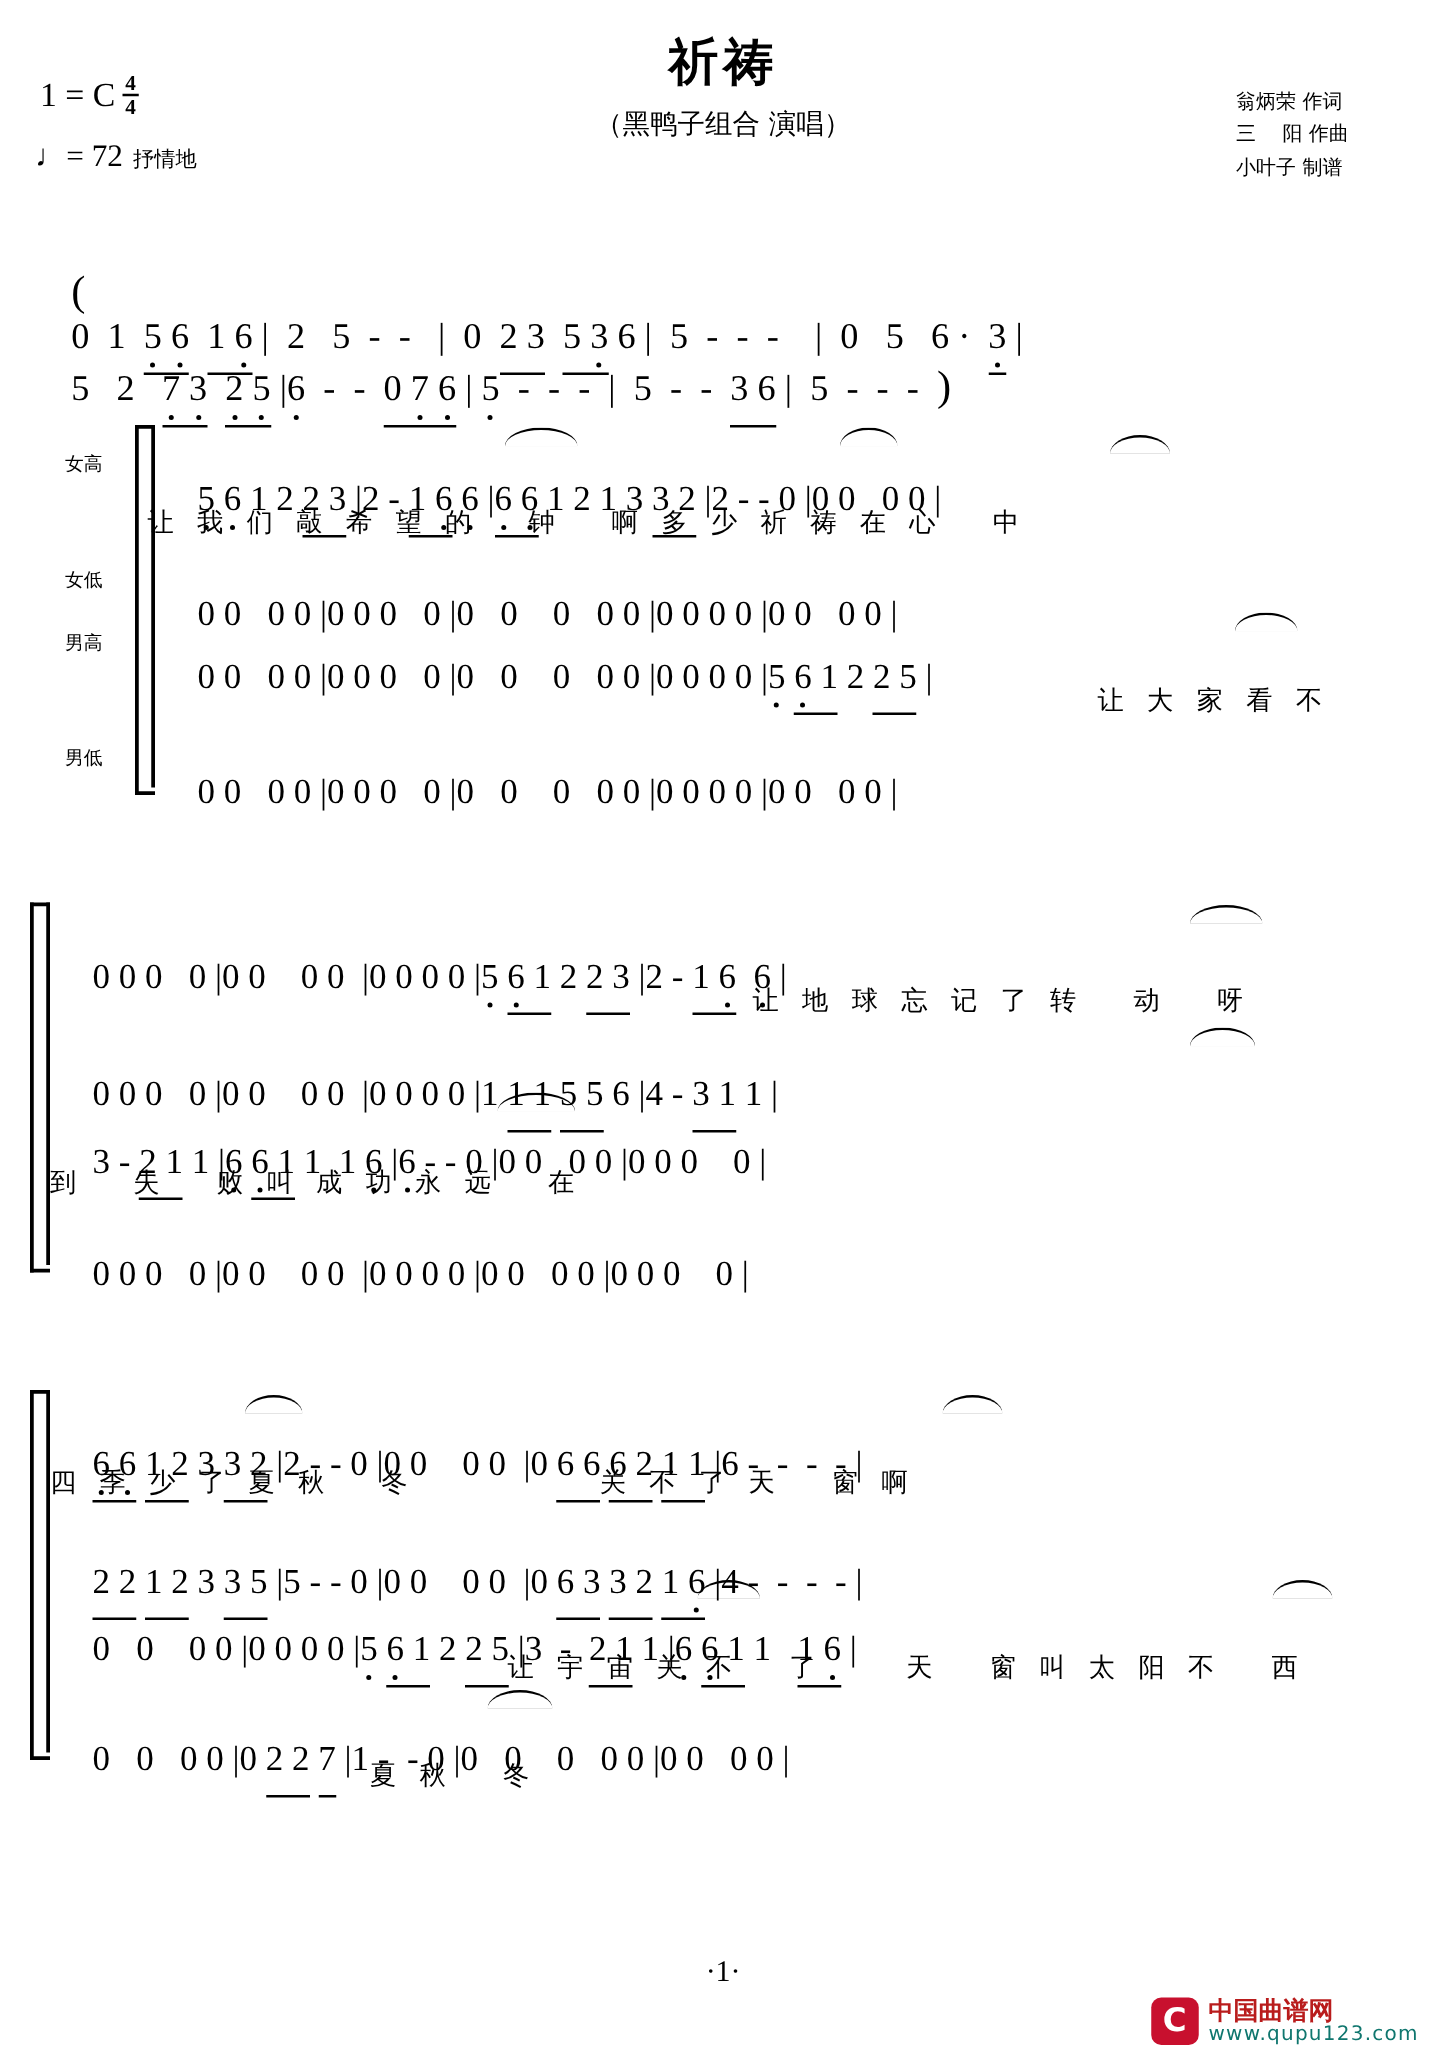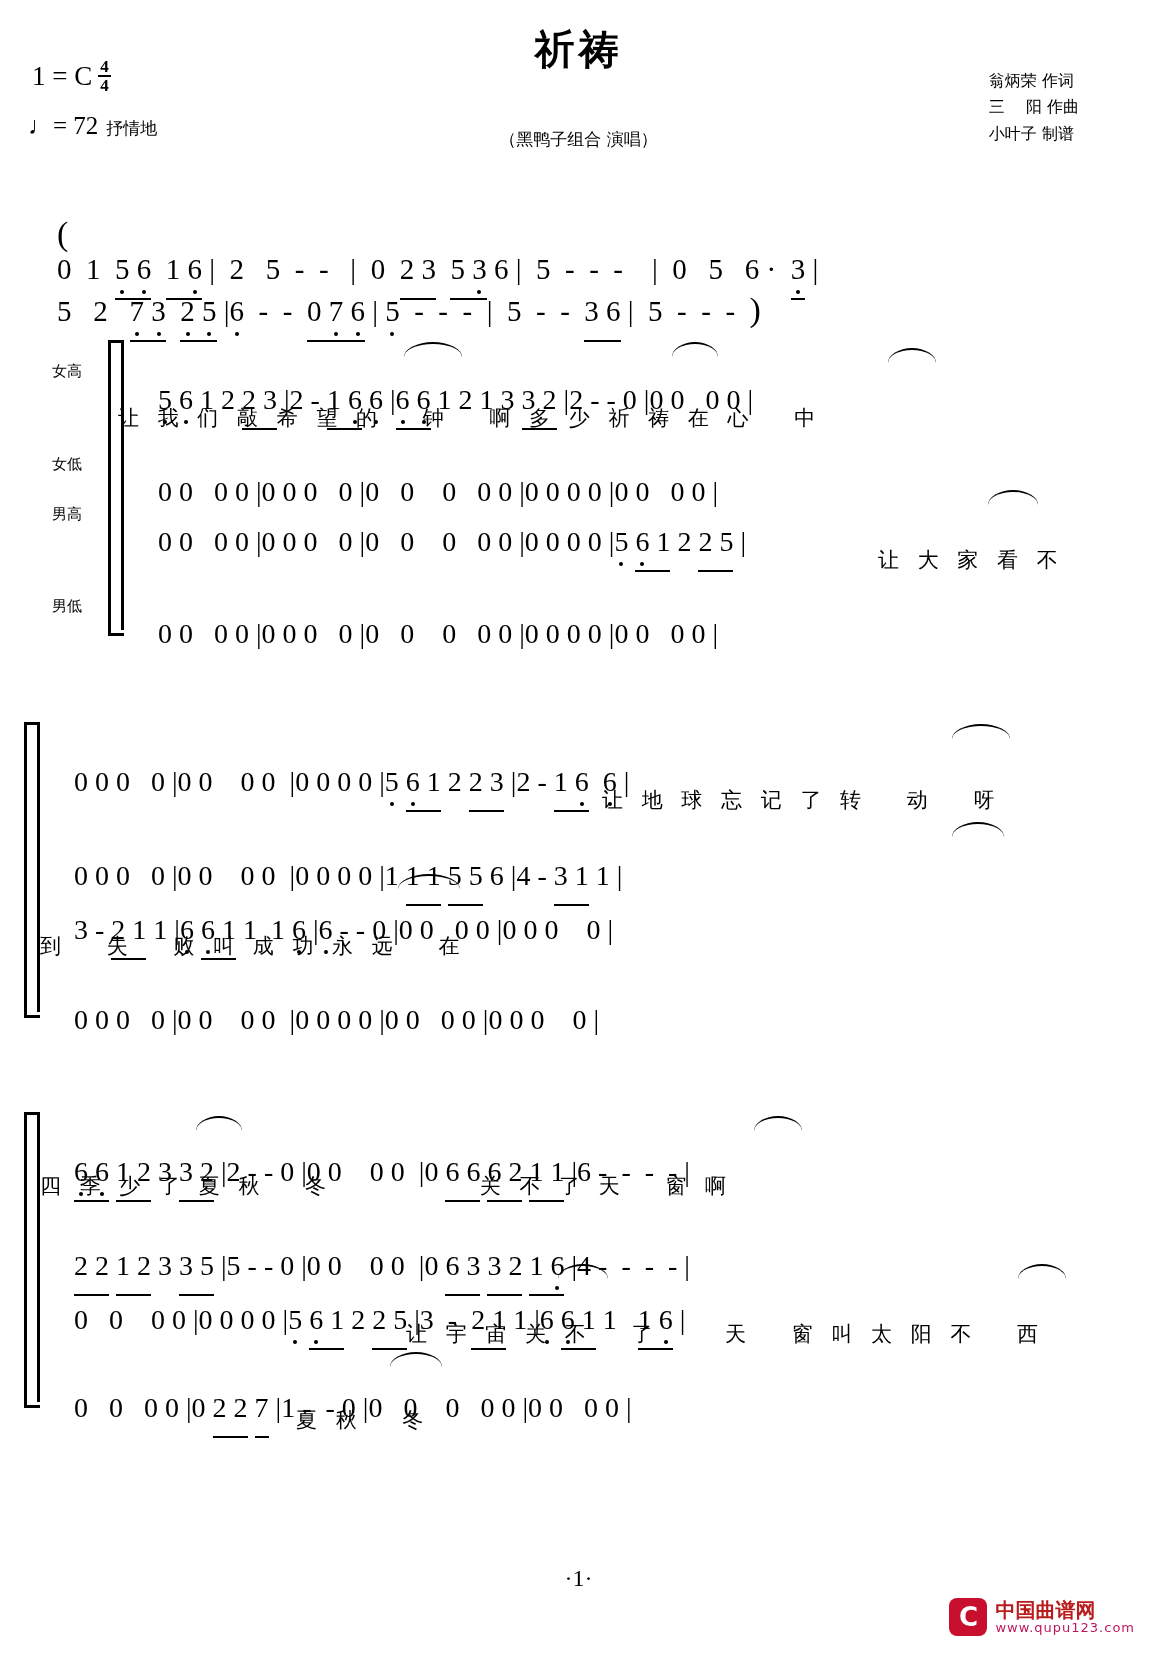--- a/index.html
+++ b/index.html
@@ -17,22 +17,21 @@
   .title {
     position:absolute; top:22px; left:0; width:1157px;
     text-align:center;
     font-family:"DejaVu Sans", sans-serif;
     font-size:40px; font-weight:bold; letter-spacing:4px;
   }
   .subtitle {
     position:absolute; top:84px; left:0; width:1157px;
     text-align:center;
     font-family:"DejaVu Sans", sans-serif;
-    font-size:17px;
-    margin-top:44px;
+    font-size:22px;
   }
   .keyblock { position:absolute; top:58px; left:32px; }
   .keyline { font-size:27px; font-family:"Liberation Serif", serif; white-space:nowrap; }
   .frac { display:inline-block; vertical-align:-6px; text-align:center; font-size:17px; font-weight:bold; line-height:1.0; margin-left:6px; }
   .frac .num { display:block; border-bottom:2px solid #000; padding:0 2px; }
   .frac .den { display:block; padding:0 2px; }
   .tempo { position:absolute; top:112px; left:28px; font-size:25px; white-space:nowrap; }
   .tempo .expr { font-family:"DejaVu Sans", sans-serif; font-size:17px; margin-left:8px;margin-top:28px; }
   .noteglyph { font-size:25px; }
 
@@ -102,21 +101,21 @@
     display:flex; align-items:center; gap:8px;
   }
   .wm-icon {
     width:38px; height:38px; border-radius:8px;
     background:#c8102e; color:#fff;
     font-family:"DejaVu Sans", sans-serif; font-weight:bold; font-size:26px;
     display:flex; align-items:center; justify-content:center;
   }
   .wm-text { line-height:1.05; }
   .wm-main { font-family:"DejaVu Sans", sans-serif; font-size:20px; color:#b91c1c; font-weight:bold; }
-  .wm-sub { font-family:"DejaVu Sans", sans-serif; font-size:13px; color:#be185d; letter-spacing:1px;text-align:center; }
+  .wm-sub { font-family:"DejaVu Sans", sans-serif; font-size:16px; color:#0f766e; letter-spacing:1px;text-align:center; }
 </style>
 </head>
 <body>
 
 <div class="sheet">
 
   <div class="title">祈祷</div>
   <div class="subtitle">（黑鸭子组合 演唱）</div>
 
   <div class="keyblock">

